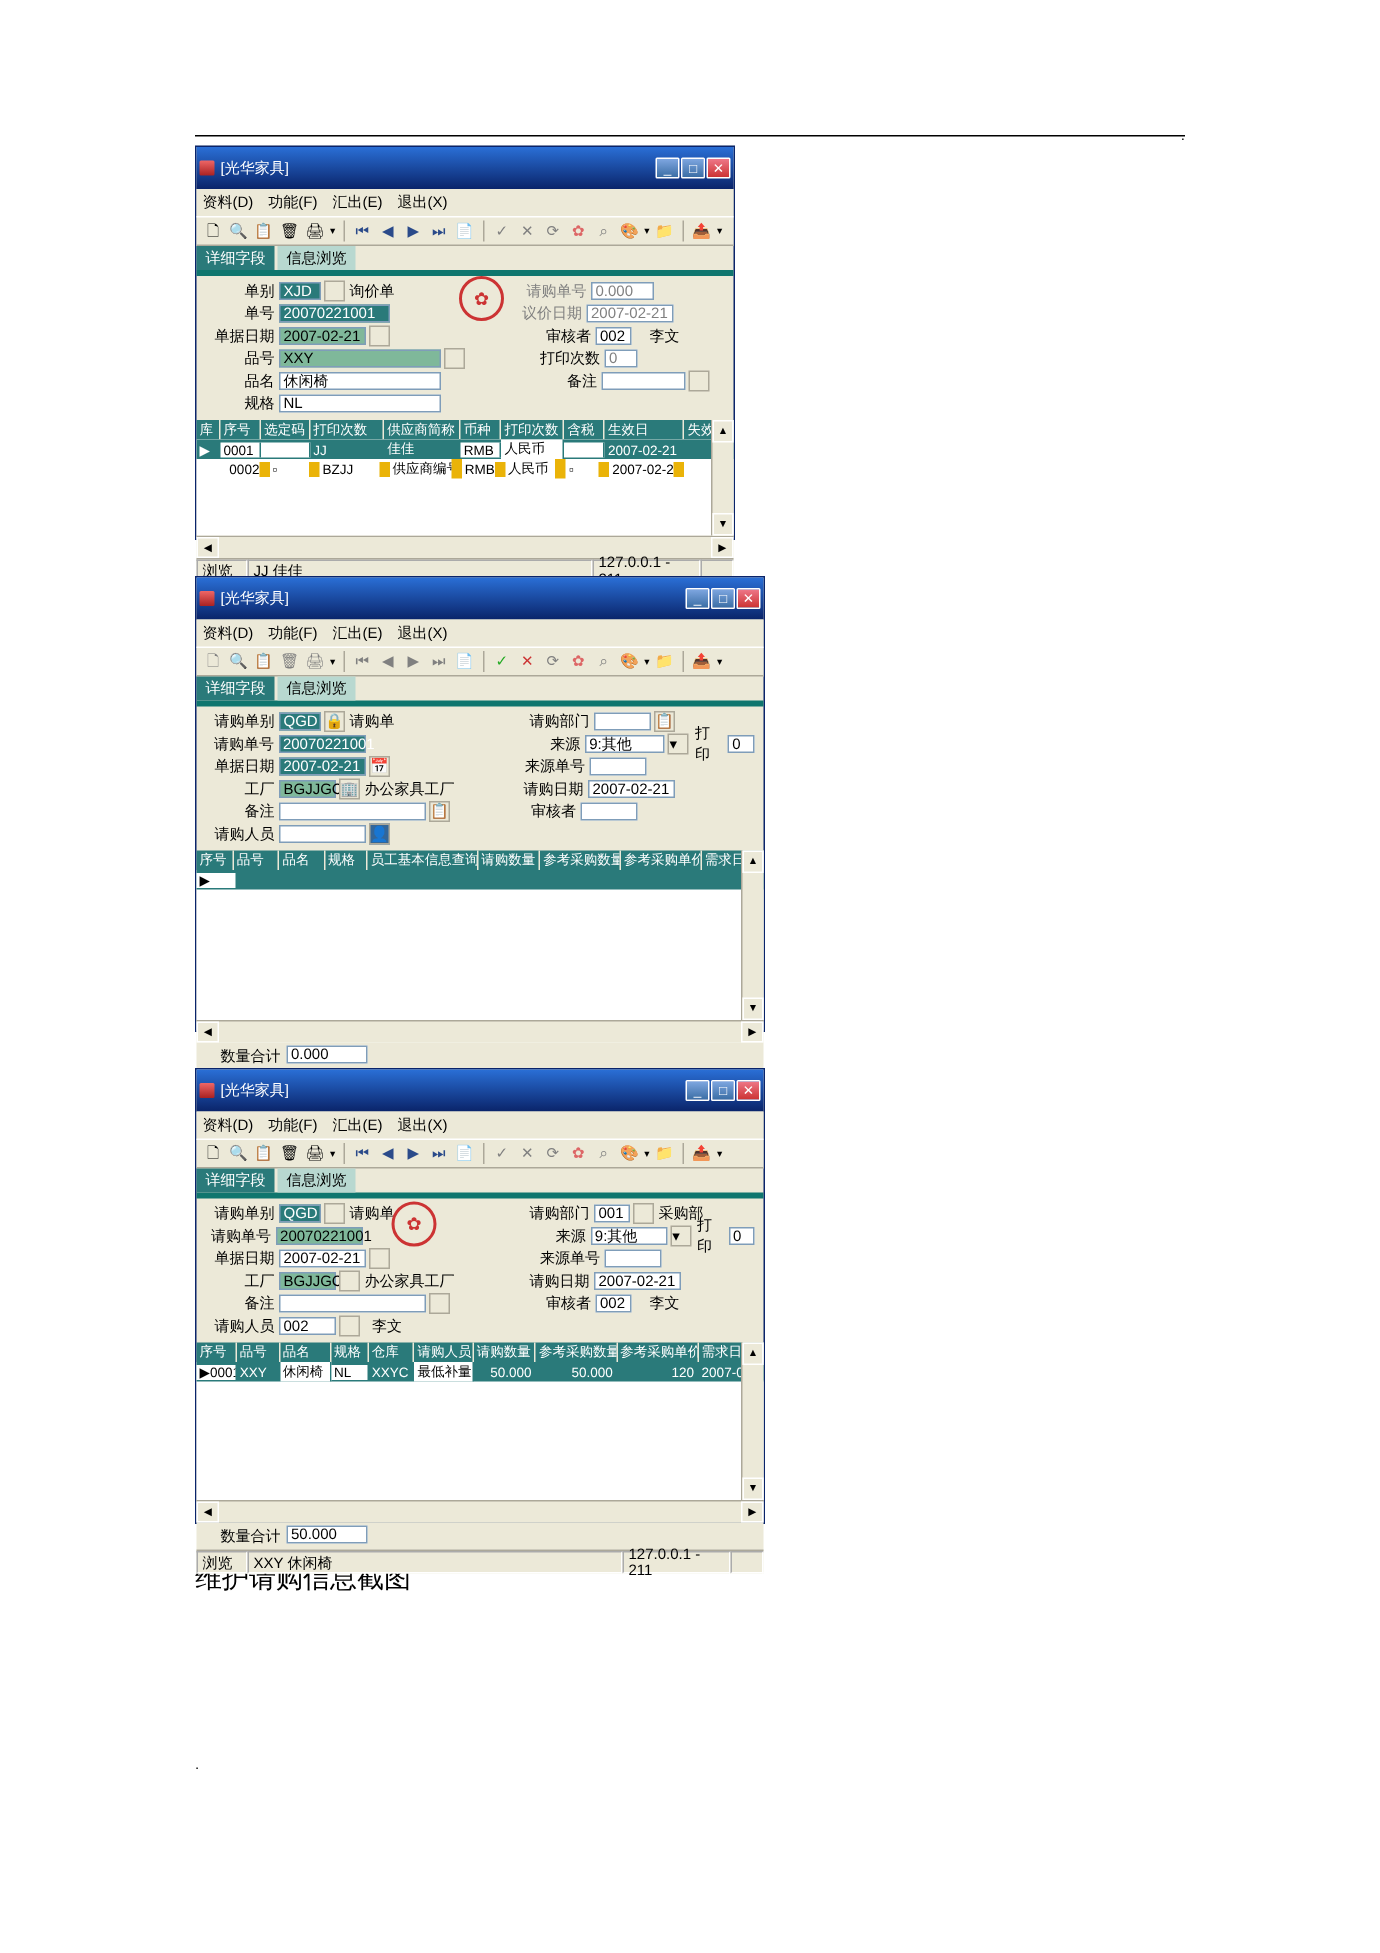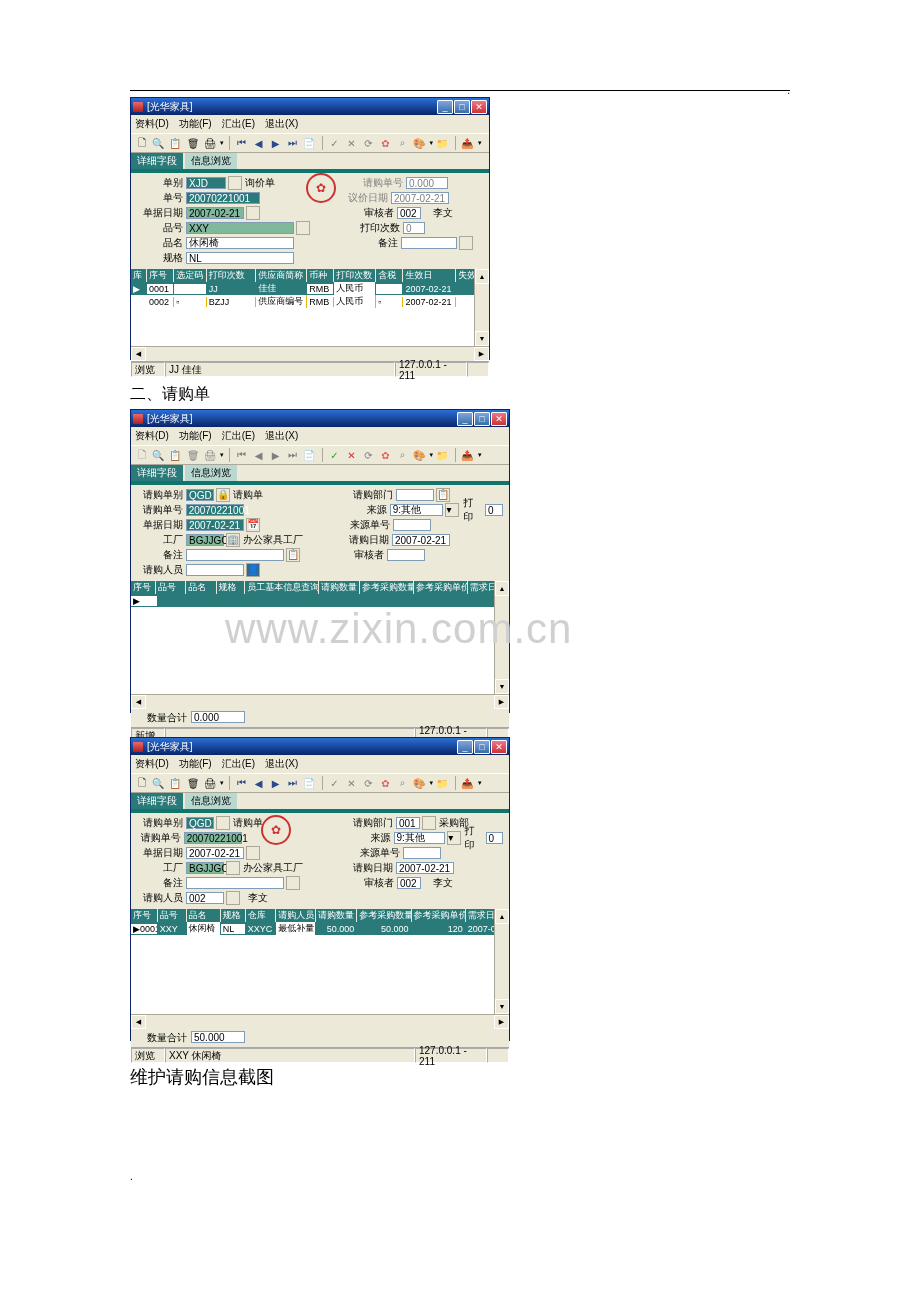--- a/index.html
+++ b/index.html
@@ -5,21 +5,21 @@
 body{margin:0;background:#fff;font-family:"SimSun","Microsoft YaHei",sans-serif;font-size:10px;color:#000}
 .page{width:920px;height:1302px;position:relative;box-sizing:border-box;padding:90px 130px}
 .rule{border-top:1px solid #000;margin-bottom:6px}
 .dot-top{position:absolute;top:85px;right:130px;font-size:10px}
 .dot-bot{position:absolute;bottom:120px;left:130px;font-size:10px}
 .watermark{position:absolute;top:605px;left:225px;font-size:42px;color:#d0d0d0;letter-spacing:1px;font-family:Arial,sans-serif;z-index:5;pointer-events:none}
 .win{background:#ece9d8;border:1px solid #0a246a;position:relative;margin-bottom:24px}
 .win1{width:358px;height:261px}
 .win2{width:378px;height:302px}
 .win3{width:378px;height:302px}
-.tb{display:flex;align-items:center;height:17px;background:linear-gradient(#2a6fd6,#0a246a);color:#fff;font-size:10px;padding:0 2px}
+.tb{display:flex;align-items:center;height:28px;background:linear-gradient(#2a6fd6,#0a246a);color:#fff;font-size:10px;padding:0 2px}
 .tb .ticon{width:10px;height:10px;background:linear-gradient(#e66,#a22);margin-right:4px;border-radius:1px}
 .tb .ttl{flex:1}
 .tb .wbtns{display:flex;gap:1px}
 .tb .wb{width:14px;height:12px;display:flex;align-items:center;justify-content:center;font-family:Arial;font-size:9px;cursor:pointer}
 .wb.min,.wb.max{background:linear-gradient(#7ea6e0,#3b6ea5);color:#fff;border:1px solid #fff;border-radius:1px}
 .wb.cls{background:linear-gradient(#e78,#c33);color:#fff;border:1px solid #fff;border-radius:1px}
 .menu{display:flex;gap:10px;font-size:10px;padding:2px 4px;background:#ece9d8}
 .menu span{cursor:pointer}
 .tbar{display:flex;align-items:center;gap:3px;padding:2px 4px;border-top:1px solid #fff;border-bottom:1px solid #aca899;background:#ece9d8}
 .tbar .sep{width:1px;height:14px;background:#aca899;margin:0 2px}
@@ -33,42 +33,41 @@
 .lbl2{width:42px;text-align:right;padding-right:3px;color:#000}
 .fld{height:12px;border:1px solid #7f9db9;background:#fff;box-sizing:border-box;font-size:10px;padding:0 2px;display:inline-flex;align-items:center}
 .fld.green{background:#7fb89a}
 .fld.dark{background:#2a7a7a;color:#fff}
 .btn-small{width:12px;height:12px;border:1px solid #aca899;background:#ece9d8;display:inline-block;margin-left:2px;cursor:pointer}
 .seal{width:26px;height:26px;border:2px solid #c33;border-radius:50%;display:flex;align-items:center;justify-content:center;color:#c33;font-size:12px;position:absolute}
 .grid-hdr{display:flex;background:#2a7a7a;color:#fff;font-size:9px;height:13px;align-items:center}
 .grid-hdr>div{border-right:1px solid #ece9d8;padding:0 2px;white-space:nowrap;overflow:hidden}
 .grid-body{background:#fff;position:relative}
 .grid-row{display:flex;height:13px;font-size:9px;align-items:center}
-.grid-row>div{border-right:1px solid #eab308;padding:0 2px;white-space:nowrap;overflow:hidden}
+.grid-row>div{border-right:7px solid #eab308;padding:0 2px;white-space:nowrap;overflow:hidden}
 .grid-row.selected{background:#2a7a7a;color:#fff}
 .grid-row.selected>div{border-right:1px solid #2a7a7a}
 .scroll-area{position:relative}
 .vscroll{position:absolute;right:0;top:0;bottom:0;width:14px;background:#ece9d8;border-left:1px solid #aca899}
 .vscroll .arr{height:13px;background:#ece9d8;border:1px solid #fff;display:flex;align-items:center;justify-content:center;font-size:7px;cursor:pointer}
 .hscroll{display:flex;height:14px;background:#ece9d8;border-top:1px solid #aca899}
 .hscroll .arr{width:13px;border:1px solid #fff;display:flex;align-items:center;justify-content:center;font-size:7px;cursor:pointer}
 .hscroll .track{flex:1}
 .status{display:flex;height:15px;font-size:10px;align-items:center;border-top:1px solid #aca899;background:#ece9d8}
 .status .cell{border:1px inset #fff;padding:0 3px;height:13px;display:flex;align-items:center}
 .heading{font-family:"SimSun";font-size:16px;margin:6px 0 4px}
 .caption{font-family:Liberation Serif, serif;font-size:18px;margin-top:2px}
 .gray{color:#808080}
 </style>
 </head>
 <body>
 
 <div class="page">
 <div class="dot-top">.</div>
 <div class="rule"></div>
-<div class="watermark">www.zixin.com.cn</div>
 
 <div class="win win1">
 <div class="tb">
 <div class="ticon"></div>
 <div class="ttl">[光华家具]</div>
 <div class="wbtns">
 <div class="wb min">_</div>
 <div class="wb max">□</div>
 <div class="wb cls">✕</div>
 </div>
@@ -106,21 +105,21 @@
 <span style="font-size:7px">▾</span>
 </div>
 <div class="tabbar">
 <div class="tab active">详细字段</div>
 <div class="tab">信息浏览</div>
 </div>
 <div class="form" style="position:relative">
 <div class="seal" style="left:175px;top:0">✿</div>
 <div class="row">
           <span class="lbl">单别</span>
-          <span class="fld dark" style="width:40px">XJD</span>
+          <span class="fld dark" style="width:28px">XJD</span>
           <span class="btn-small"></span>
           <span style="margin-left:3px">询价单</span>
 <span class="lbl2 gray" style="width:72px;margin-left:56px">请购单号</span>
           <span class="fld gray" style="width:42px;text-align:right">0.000</span>
         </div>
 <div class="row">
           <span class="lbl">单号</span>
           <span class="fld dark" style="width:74px">20070221001</span>
 <span class="lbl2 gray" style="width:100px;margin-left:28px">议价日期</span>
           <span class="fld gray" style="width:58px">2007-02-21</span>
@@ -203,21 +202,20 @@
         <div class="arr">▶</div>
       </div>
 <div class="status">
 <div class="cell" style="width:26px">浏览</div>
 <div class="cell" style="flex:1">JJ 佳佳</div>
 <div class="cell" style="width:64px">127.0.0.1 - 211</div>
 <div class="cell" style="width:14px"></div>
 </div>
 </div>
 
-<div class="heading">二、请购单</div>
 
 <div class="win win2">
 <div class="tb">
         <div class="ticon"></div>
         <div class="ttl">[光华家具]</div>
         <div class="wbtns">
           <div class="wb min">_</div>
           <div class="wb max">□</div>
           <div class="wb cls">✕</div>
         </div>

